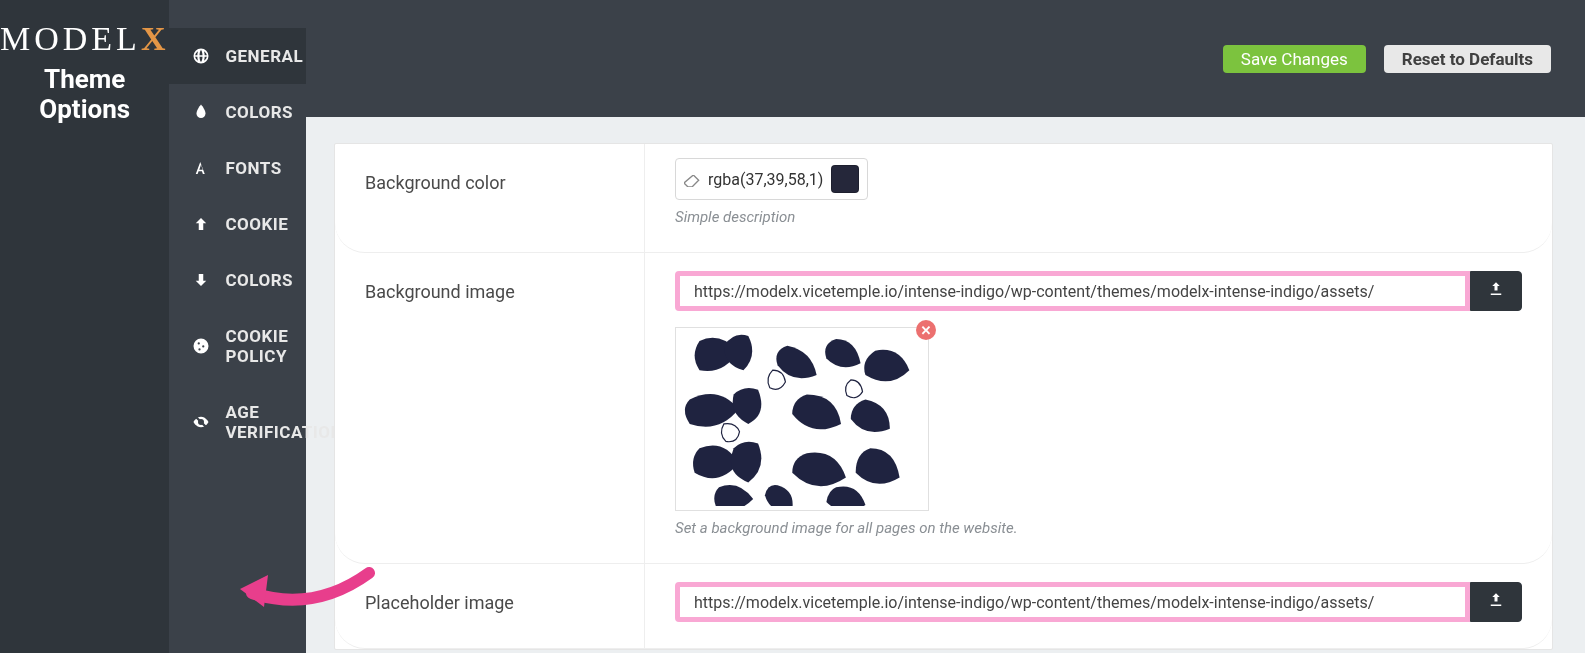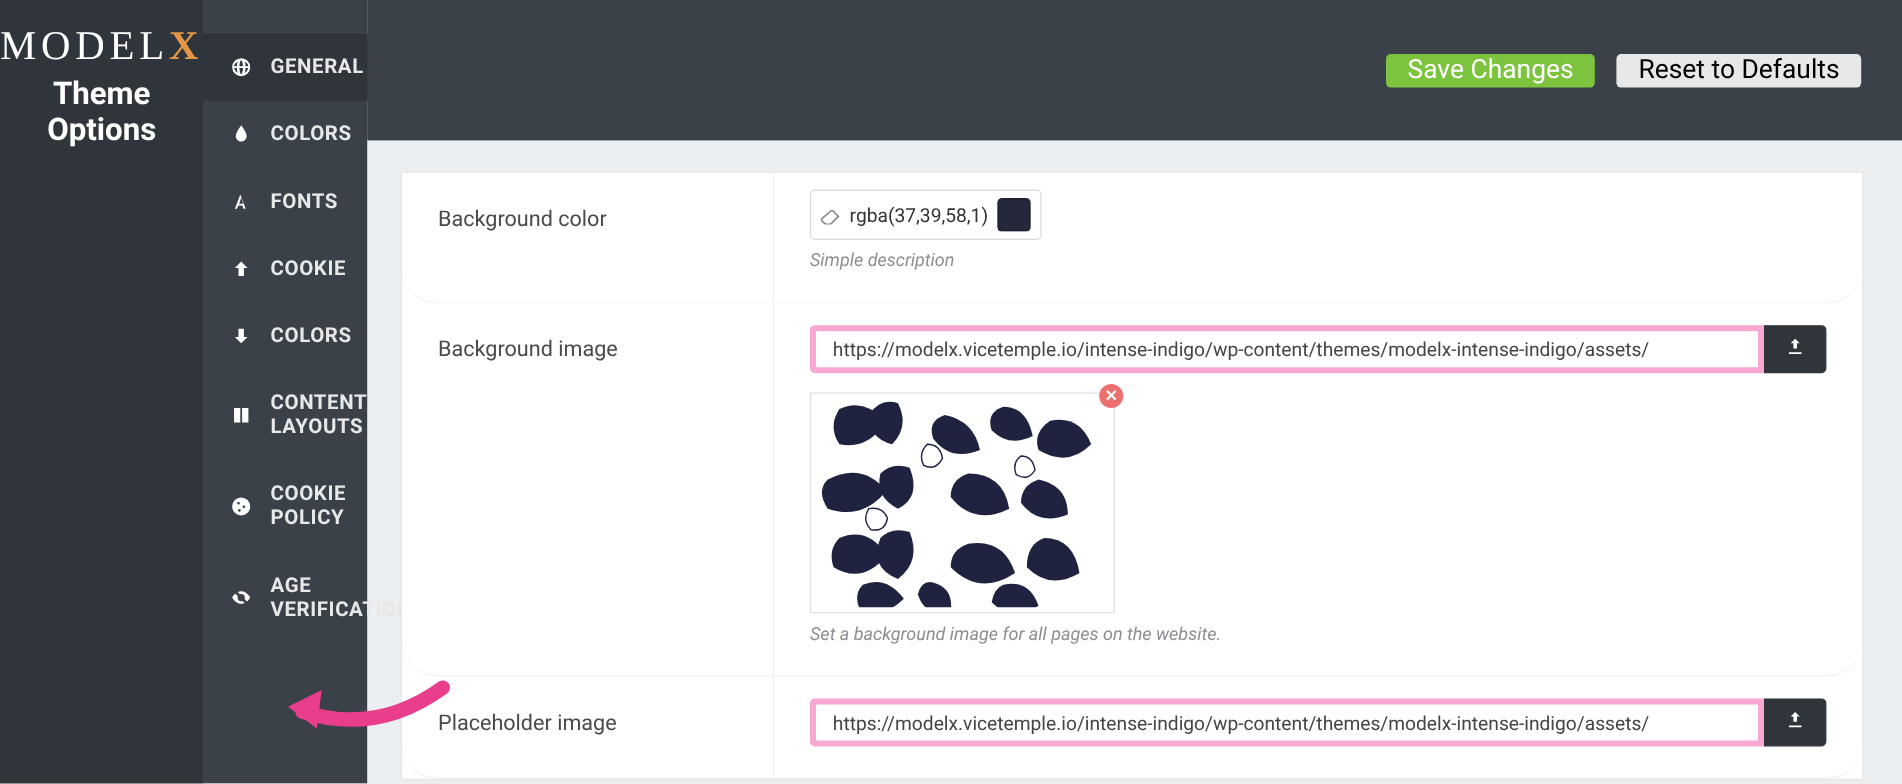--- a/index.html
+++ b/index.html
@@ -84,31 +84,32 @@
   align-items: center;
   justify-content: flex-end;
   padding-right: 34px;
   gap: 18px;
 }
 .btn {
   height: 28px;
   padding: 0 18px;
   border-radius: 4px;
   border: none;
-  font-size: 22px;
+  font-size: 17px;
   cursor: pointer;
   font-family: inherit;
 }
 .btn-save {
   background: #7cc33e;
   color: #fff;
 }
 .btn-reset {
   background: #e8e8e8;
-  color: #000000;
+  color: #404040;
+  font-weight: bold;
 }
 
 .content {
   flex: 1;
   padding: 26px 32px 0 28px;
   overflow: hidden;
 }
 .panel {
   background: #fff;
   border: 1px solid #e5e5e5;
@@ -279,28 +280,20 @@
         </span>
         <span>COOKIE</span>
       </div>
       <div class="nav-item">
         <span class="nav-icon">
           <svg viewBox="0 0 24 24">
               <path d="M12 20l-7-7h4V4h6v9h4l-7 7z"></path>
             </svg>
         </span>
         <span>COLORS</span>
-      </div>
-      <div class="nav-item">
-        <span class="nav-icon">
-          <svg viewBox="0 0 24 24">
-              <path d="M4 4h7v16H4V4zm9 0h7v16h-7V4z"></path>
-            </svg>
-        </span>
-        <span>CONTENT LAYOUTS</span>
       </div>
       <div class="nav-item">
         <span class="nav-icon">
           <svg viewBox="0 0 24 24">
               <path d="M12 2a10 10 0 100 20 10 10 0 000-20zm-3 5a1.5 1.5 0 110 3 1.5 1.5 0 010-3zm1 8a1.5 1.5 0 110 3 1.5 1.5 0 010-3zm5-4a1.5 1.5 0 110 3 1.5 1.5 0 010-3z"></path>
             </svg>
         </span>
         <span>COOKIE POLICY</span>
       </div>
       <div class="nav-item">

